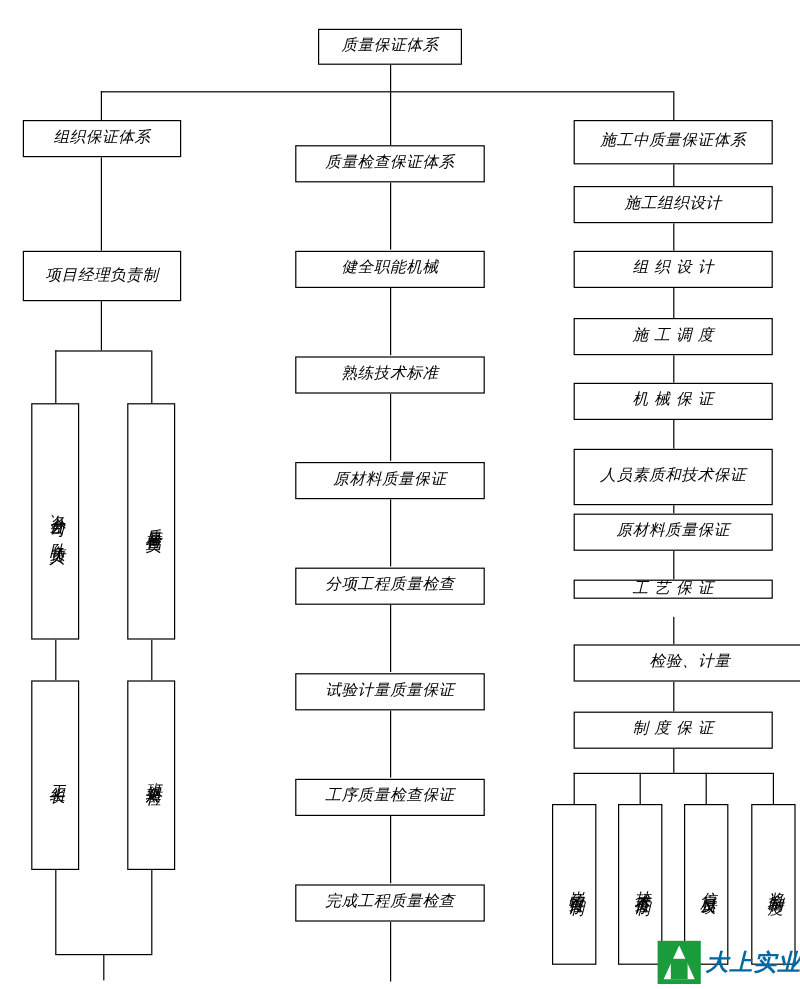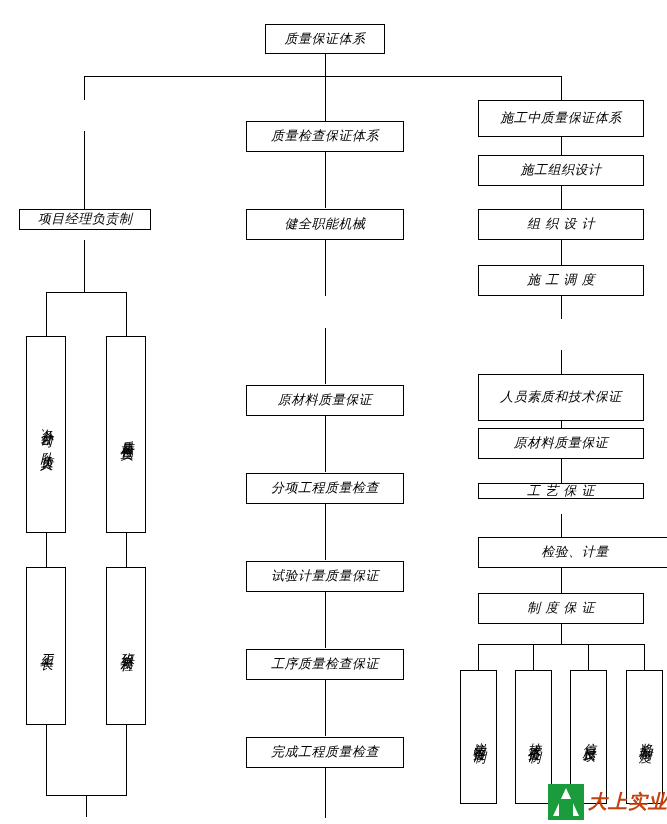--- a/index.html
+++ b/index.html
@@ -61,21 +61,21 @@
     border-bottom:28px solid #ffffff;
   }
   .logo-mark:after{
     content:"";
     position:absolute;
     left:11px;top:15px;
     width:14px;height:17px;
     background:#1a9c3c;
   }
   .logo-text{
-    color:#c2410c;
+    color:#0369a1;
     font-size:19px;
     font-weight:bold;
     letter-spacing:1px;
     white-space:nowrap;
   }
 </style>
 </head>
 <body>
 
 <div id="canvas">
@@ -120,21 +120,24 @@
   <div class="line hline" style="left:473px;top:644px;width:166px;"></div>
   <div class="line vline" style="left:473px;top:644px;height:26px;"></div>
   <div class="line vline" style="left:528px;top:644px;height:26px;"></div>
   <div class="line vline" style="left:583px;top:644px;height:26px;"></div>
   <div class="line vline" style="left:639px;top:644px;height:26px;"></div>
 
   <div class="node" style="left:260px;top:24px;width:120px;height:30px;">
     <span>质量保证体系</span>
   </div>
 
-  <div class="node" style="left:14px;top:209px;width:132px;height:21px;">
+  <div class="node" style="left:14px;top:100px;width:132px;height:31px;">
+    <span>组织保证体系</span>
+  </div>
+  <div class="node" style="left:14px;top:209px;width:132px;height:42px;">
     <span>项目经理负责制</span>
   </div>
   <div class="node vert" style="left:21px;top:336px;width:40px;height:197px;">
     <span>各分公司、队负责人</span>
   </div>
   <div class="node vert" style="left:101px;top:336px;width:40px;height:197px;">
     <span>质量检查员</span>
   </div>
   <div class="node vert" style="left:21px;top:567px;width:40px;height:158px;">
     <span>工组长</span>
@@ -142,20 +145,23 @@
   <div class="node vert" style="left:101px;top:567px;width:40px;height:158px;">
     <span>班组质检</span>
   </div>
 
   <div class="node" style="left:241px;top:121px;width:158px;height:31px;">
     <span>质量检查保证体系</span>
   </div>
   <div class="node" style="left:241px;top:209px;width:158px;height:31px;">
     <span>健全职能机械</span>
   </div>
+  <div class="node" style="left:241px;top:297px;width:158px;height:31px;">
+    <span>熟练技术标准</span>
+  </div>
   <div class="node" style="left:241px;top:385px;width:158px;height:31px;">
     <span>原材料质量保证</span>
   </div>
   <div class="node" style="left:241px;top:473px;width:158px;height:31px;">
     <span>分项工程质量检查</span>
   </div>
   <div class="node" style="left:241px;top:561px;width:158px;height:31px;">
     <span>试验计量质量保证</span>
   </div>
   <div class="node" style="left:241px;top:649px;width:158px;height:31px;">
@@ -169,20 +175,23 @@
     <span>施工中质量保证体系</span>
   </div>
   <div class="node" style="left:473px;top:155px;width:166px;height:31px;">
     <span>施工组织设计</span>
   </div>
   <div class="node" style="left:473px;top:209px;width:166px;height:31px;">
     <span>组 织  设 计</span>
   </div>
   <div class="node" style="left:473px;top:265px;width:166px;height:31px;">
     <span>施 工  调 度</span>
+  </div>
+  <div class="node" style="left:473px;top:319px;width:166px;height:31px;">
+    <span>机 械  保 证</span>
   </div>
   <div class="node" style="left:473px;top:374px;width:166px;height:47px;">
     <span>人员素质和技术保证</span>
   </div>
   <div class="node" style="left:473px;top:428px;width:166px;height:31px;">
     <span>原材料质量保证</span>
   </div>
   <div class="node" style="left:473px;top:483px;width:166px;height:16px;">
     <span>工 艺  保 证</span>
   </div>

